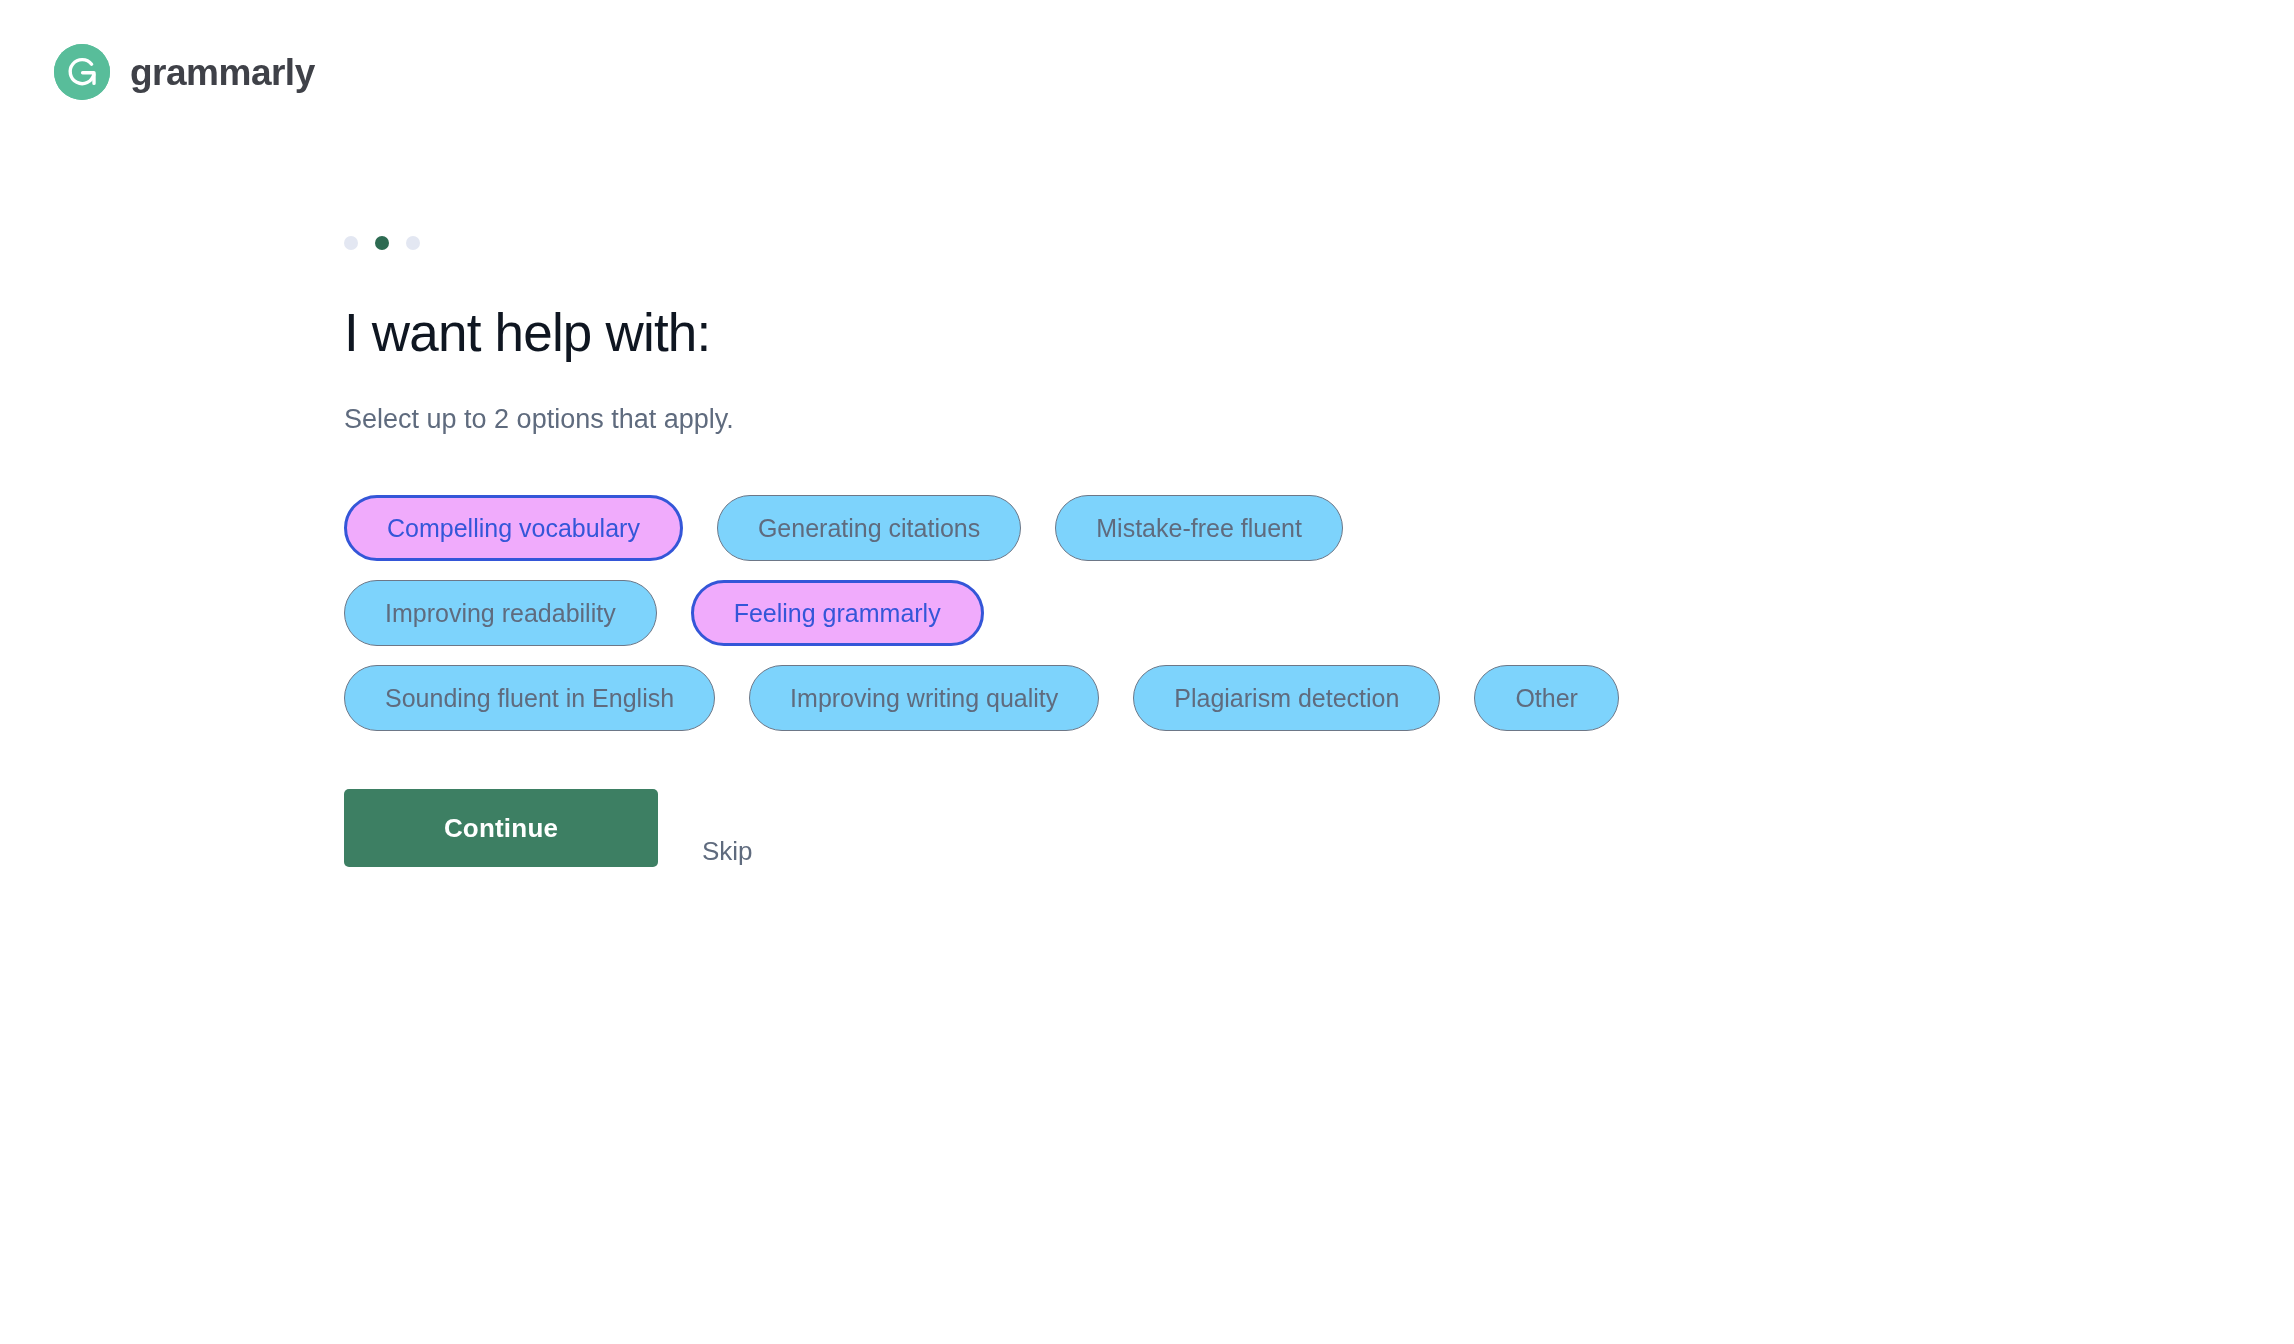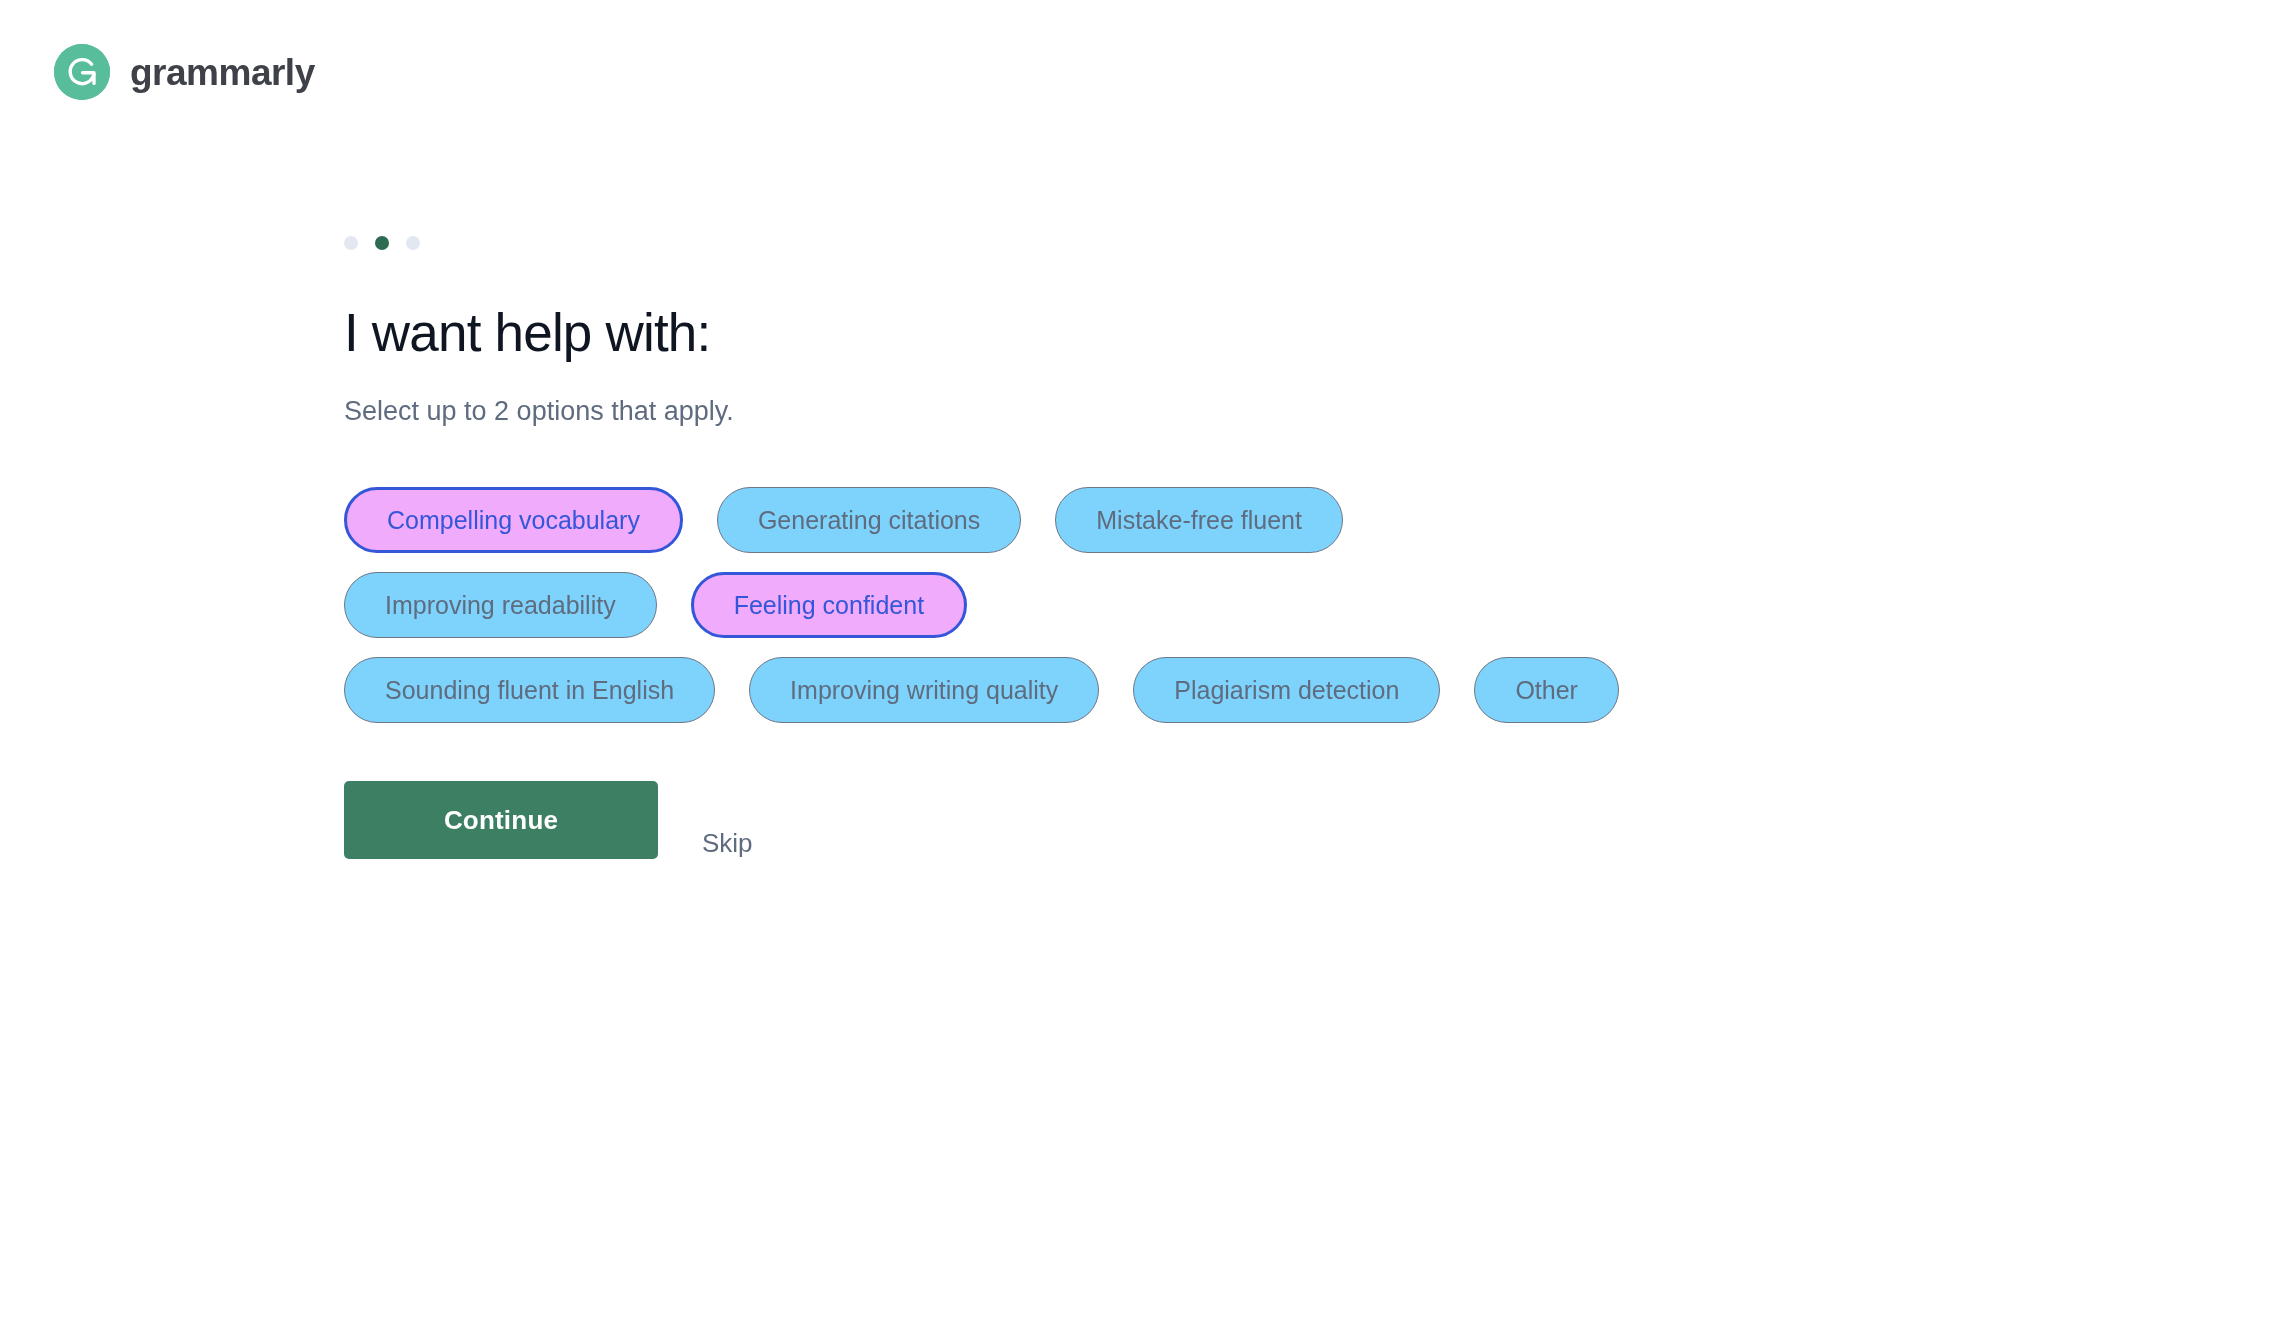--- a/index.html
+++ b/index.html
@@ -72,21 +72,21 @@
   
   .headline {
     margin: 53px 0 0 0;
     font-size: 53px;
     line-height: 1.12;
     font-weight: 400;
     color: #0f1621;
     letter-spacing: -0.8px;
   }
   .subhead {
-    margin: 32px 0 0 0;
+    margin: 40px 0 0 0;
     font-size: 27px;
     line-height: 1.3;
     font-weight: 400;
     color: #5f6b7e;
   }
 
   
   .chip-rows {
     margin-top: 58px;
     display: flex;
@@ -183,21 +183,21 @@
   <div class="chip-rows">
 
     <div class="chip-row">
       <button class="chip is-selected">Compelling vocabulary</button>
       <button class="chip">Generating citations</button>
       <button class="chip">Mistake-free fluent</button>
     </div>
 
     <div class="chip-row">
       <button class="chip">Improving readability</button>
-      <button class="chip is-selected">Feeling confident</button>
+      <button class="chip is-selected">Feeling grammarly</button>
     </div>
 
     <div class="chip-row">
       <button class="chip">Sounding fluent in English</button>
       <button class="chip">Improving writing quality</button>
       <button class="chip">Plagiarism detection</button>
       <button class="chip">Other</button>
     </div>
 
   </div>

